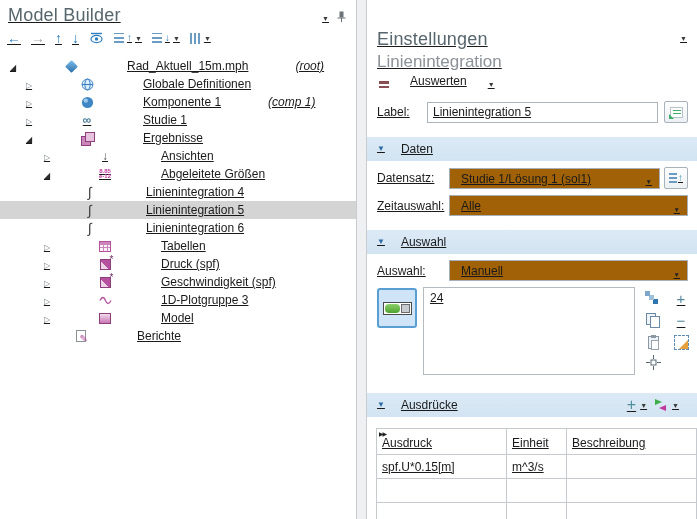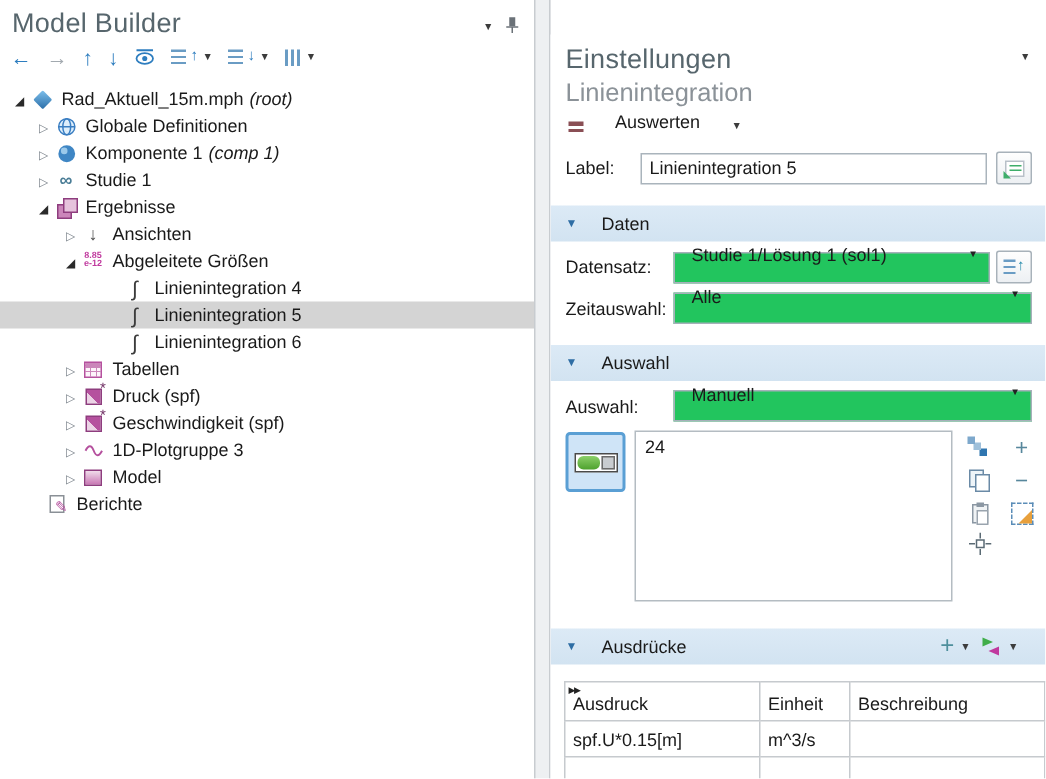--- a/index.html
+++ b/index.html
@@ -2,39 +2,39 @@
 <html><head>
 <meta charset="utf-8">
 <style>
   * { box-sizing: border-box; }
   html,body { margin:0; padding:0; }
   body {
     width:697px; height:519px; overflow:hidden;
     font-family:"Liberation Sans", sans-serif;
     font-size:12px; color:#1a1a1a; background:#ffffff;
   }
-  .app { display:flex; width:697px; height:519px; }
+  .app { display:flex; width:697px; height:519px;text-decoration:underline; }
 
   
   .left-panel { width:356px; flex:none; display:flex; flex-direction:column; overflow:hidden; background:#fff; }
   .panel-header { display:flex; align-items:flex-start; padding:3px 10px 0 8px; }
   .panel-title { flex:1; font-size:18px; font-weight:300; color:#57666d; letter-spacing:.2px; line-height:24px; }
   .header-controls { display:flex; align-items:center; gap:8px; padding-top:8px; }
   .caret { font-size:7px; color:#3c3c3c; line-height:1; }
   .mb-toolbar { display:flex; align-items:center; gap:10px; padding:2px 6px 4px 7px; height:24px; }
   .tbi { display:inline-flex; align-items:center; justify-content:center; height:16px; }
   .tb-arrow { font-size:14px; line-height:1; color:#2d7dbf; }
   .tb-arrow.disabled { color:#a2a9af; }
   .tb-group { display:inline-flex; align-items:center; gap:3px; }
   .i-lines { width:10px; height:11px; background:repeating-linear-gradient(180deg,#6a9cc4 0 1.5px,transparent 1.5px 4.2px); }
   .mini-arrow { font-size:10px; color:#2d7dbf; line-height:1; }
   .i-grid { width:11px; height:11px; background:repeating-linear-gradient(90deg,#6a9cc4 0 2px,transparent 2px 4px); }
 
   .tree { flex:1; margin-top:6px; }
-  .trow { display:flex; align-items:center; height:18px; white-space:nowrap; cursor:default; }
+  .trow { display:flex; align-items:center; height:18px; white-space:nowrap; cursor:default;gap:43px; }
   .trow.selected { background:#d4d4d4; }
   .tw { width:14px; flex:none; text-align:center; line-height:1; }
   .tw.col::before { content:"▷"; font-size:8px; color:#7a828a; }
   .tw.exp::before { content:"◢"; font-size:8px; color:#2a2a2a; }
   .ti { width:16px; height:15px; flex:none; display:inline-flex; align-items:center; justify-content:center; margin-right:5px; position:relative; }
   .ts { font-style:italic; margin-left:4px; }
 
   .i-root { width:9px; height:9px; transform:rotate(45deg); background:linear-gradient(135deg,#7ec0ec,#2b6ea8); border-radius:1px; }
   .i-study { font-size:12px; color:#4a7d96; font-weight:bold; }
   .i-results { width:13px; height:13px; position:relative; }
@@ -80,30 +80,30 @@
   .section-tri { font-size:8px; color:#2e6da4; margin-right:16px; line-height:1; }
   .section-spacer { flex:1; }
   .i-plus-teal { font-size:16px; font-weight:300; color:#4e8f9c; line-height:1; }
   .hdr-caret { font-size:7px; color:#3c3c3c; margin:0 8px 0 4px; }
   .i-eval-tri { width:13px; height:13px; position:relative; }
   .i-eval-tri::before { content:""; position:absolute; left:0; top:0; border-top:3.5px solid transparent; border-bottom:3.5px solid transparent; border-left:7px solid #3fae4a; }
   .i-eval-tri::after { content:""; position:absolute; left:4px; top:6px; border-top:3.5px solid transparent; border-bottom:3.5px solid transparent; border-right:7px solid #c0399e; }
 
   .form-row { display:flex; align-items:center; gap:4px; padding:6px 9px 0 10px; }
   .form-label2 { width:68px; flex:none; }
-  .dropdown { flex:1; height:21px; border:1px solid #a6b0ba; background:#22c55e; display:flex; align-items:center; padding:0 7px 16px 11px; cursor:default; }
+  .dropdown { flex:1; height:21px; border:1px solid #a6b0ba; background:#a16207; display:flex; align-items:flex-end; padding:0 7px 2px 11px; cursor:default; }
   .dropdown .dval { flex:1; white-space:nowrap; overflow:hidden; }
   .dd-caret { font-size:6.5px; color:#222; line-height:1; }
 
   .sel-area { display:flex; align-items:flex-start; padding:6px 4px 4px 10px; }
   .toggle-btn { width:40px; height:40px; flex:none; border:2px solid #5a9fd4; border-radius:3px; background:#cfe4f7; display:flex; align-items:center; justify-content:center; margin-top:1px; padding:0; }
   .switch { display:flex; align-items:center; border:1px solid #4a4a4a; background:#fff; height:13px; padding:1px; }
   .sw-on { width:15px; height:9px; border-radius:4px; background:linear-gradient(#8cd06a,#4ea22e); }
   .sw-sq { width:9px; height:9px; background:#c8ccd0; border:1px solid #6a6a6a; margin-left:1px; }
-  .listbox { width:212px; height:114px; margin-left:6px; border:1px solid #b4bcc2; background:#fff; padding:3px 6px; overflow:hidden; }
+  .listbox { width:212px; height:88px; margin-left:6px; border:1px solid #b4bcc2; background:#fff; padding:3px 6px; overflow:hidden; }
   .sel-icons { display:grid; grid-template-columns:22px 22px; grid-auto-rows:22px; column-gap:6px; margin-left:7px; justify-items:center; align-items:center; }
   .i-sel-new { width:16px; height:15px; position:relative; }
   .i-sel-new i { position:absolute; width:5px; height:5px; background:#7da8cc; top:0; left:0; box-shadow:4px 4px 0 #9fc0da, 8px 8px 0 #2f76b0; }
   .i-copy { width:14px; height:14px; position:relative; }
   .i-copy::before { content:""; position:absolute; left:0; top:0; width:8px; height:10px; background:#eef4f8; border:1px solid #6a8aa6; }
   .i-copy::after { content:""; position:absolute; left:4px; top:3px; width:8px; height:10px; background:#fff; border:1px solid #6a8aa6; }
   .i-paste { width:11px; height:13px; border:1px solid #8b97a3; background:#f0f3f5; position:relative; }
   .i-paste::before { content:""; position:absolute; left:2px; top:-2px; width:5px; height:3px; background:#8b97a3; }
   .i-paste::after { content:""; position:absolute; left:2px; top:3px; width:6px; height:8px; background:#fff; border:1px solid #9aa4ae; }
   .i-pm { font-size:15px; color:#57879c; line-height:1; font-weight:400; }

